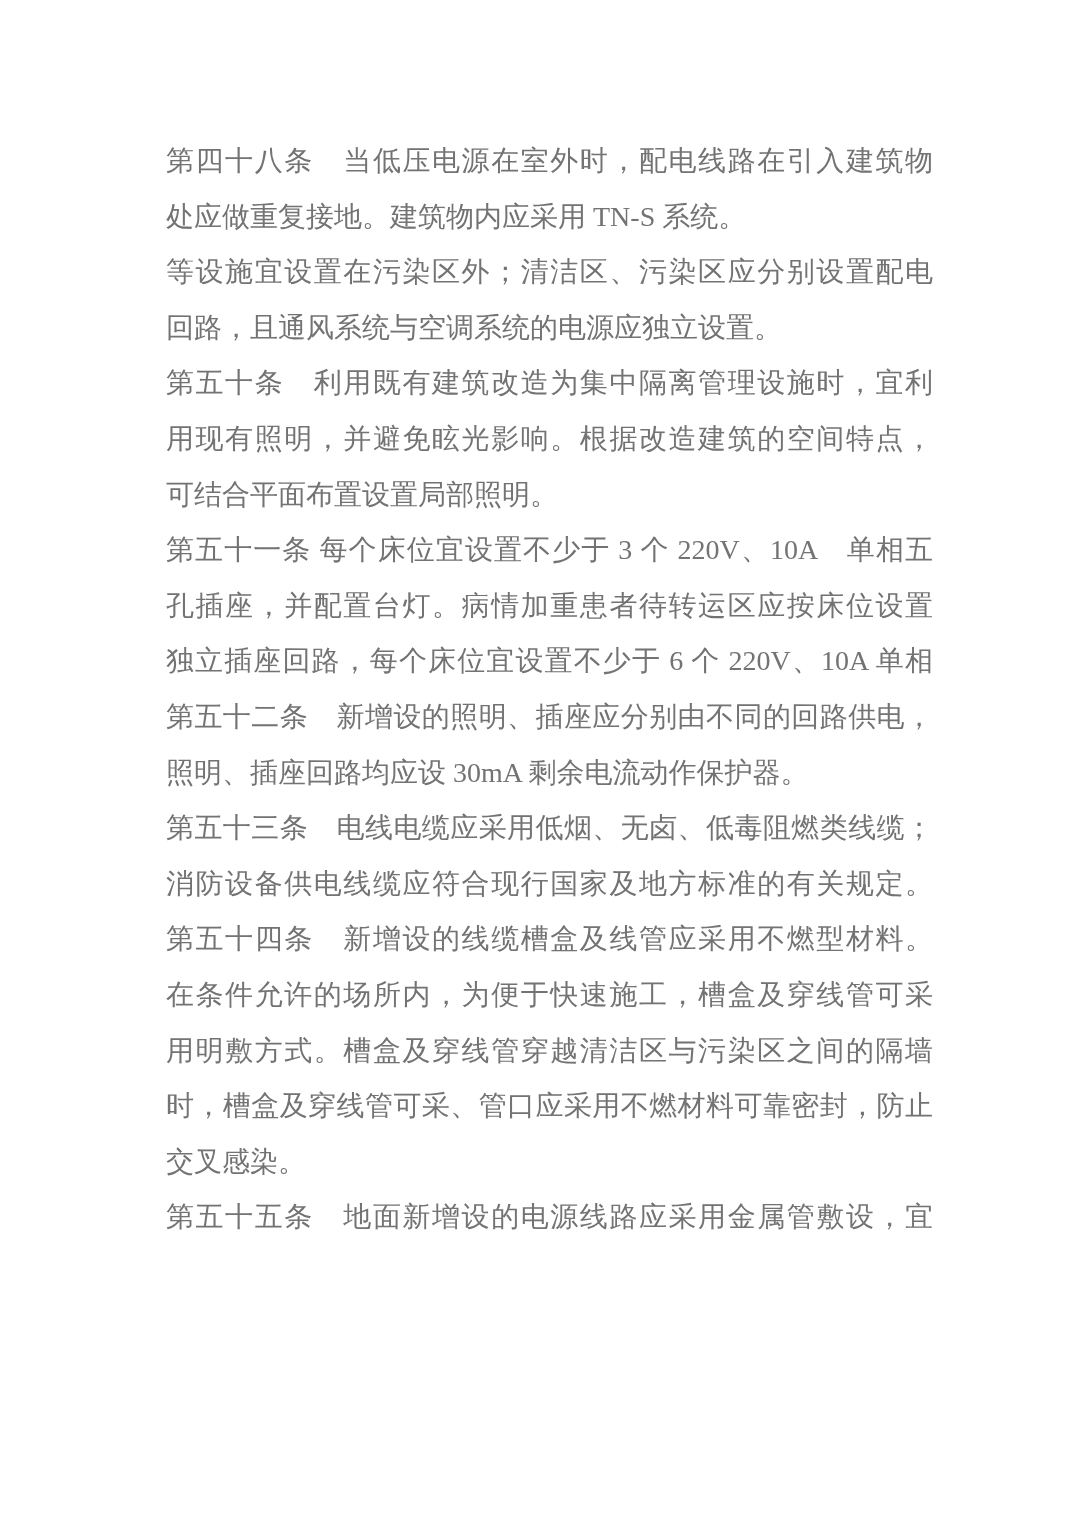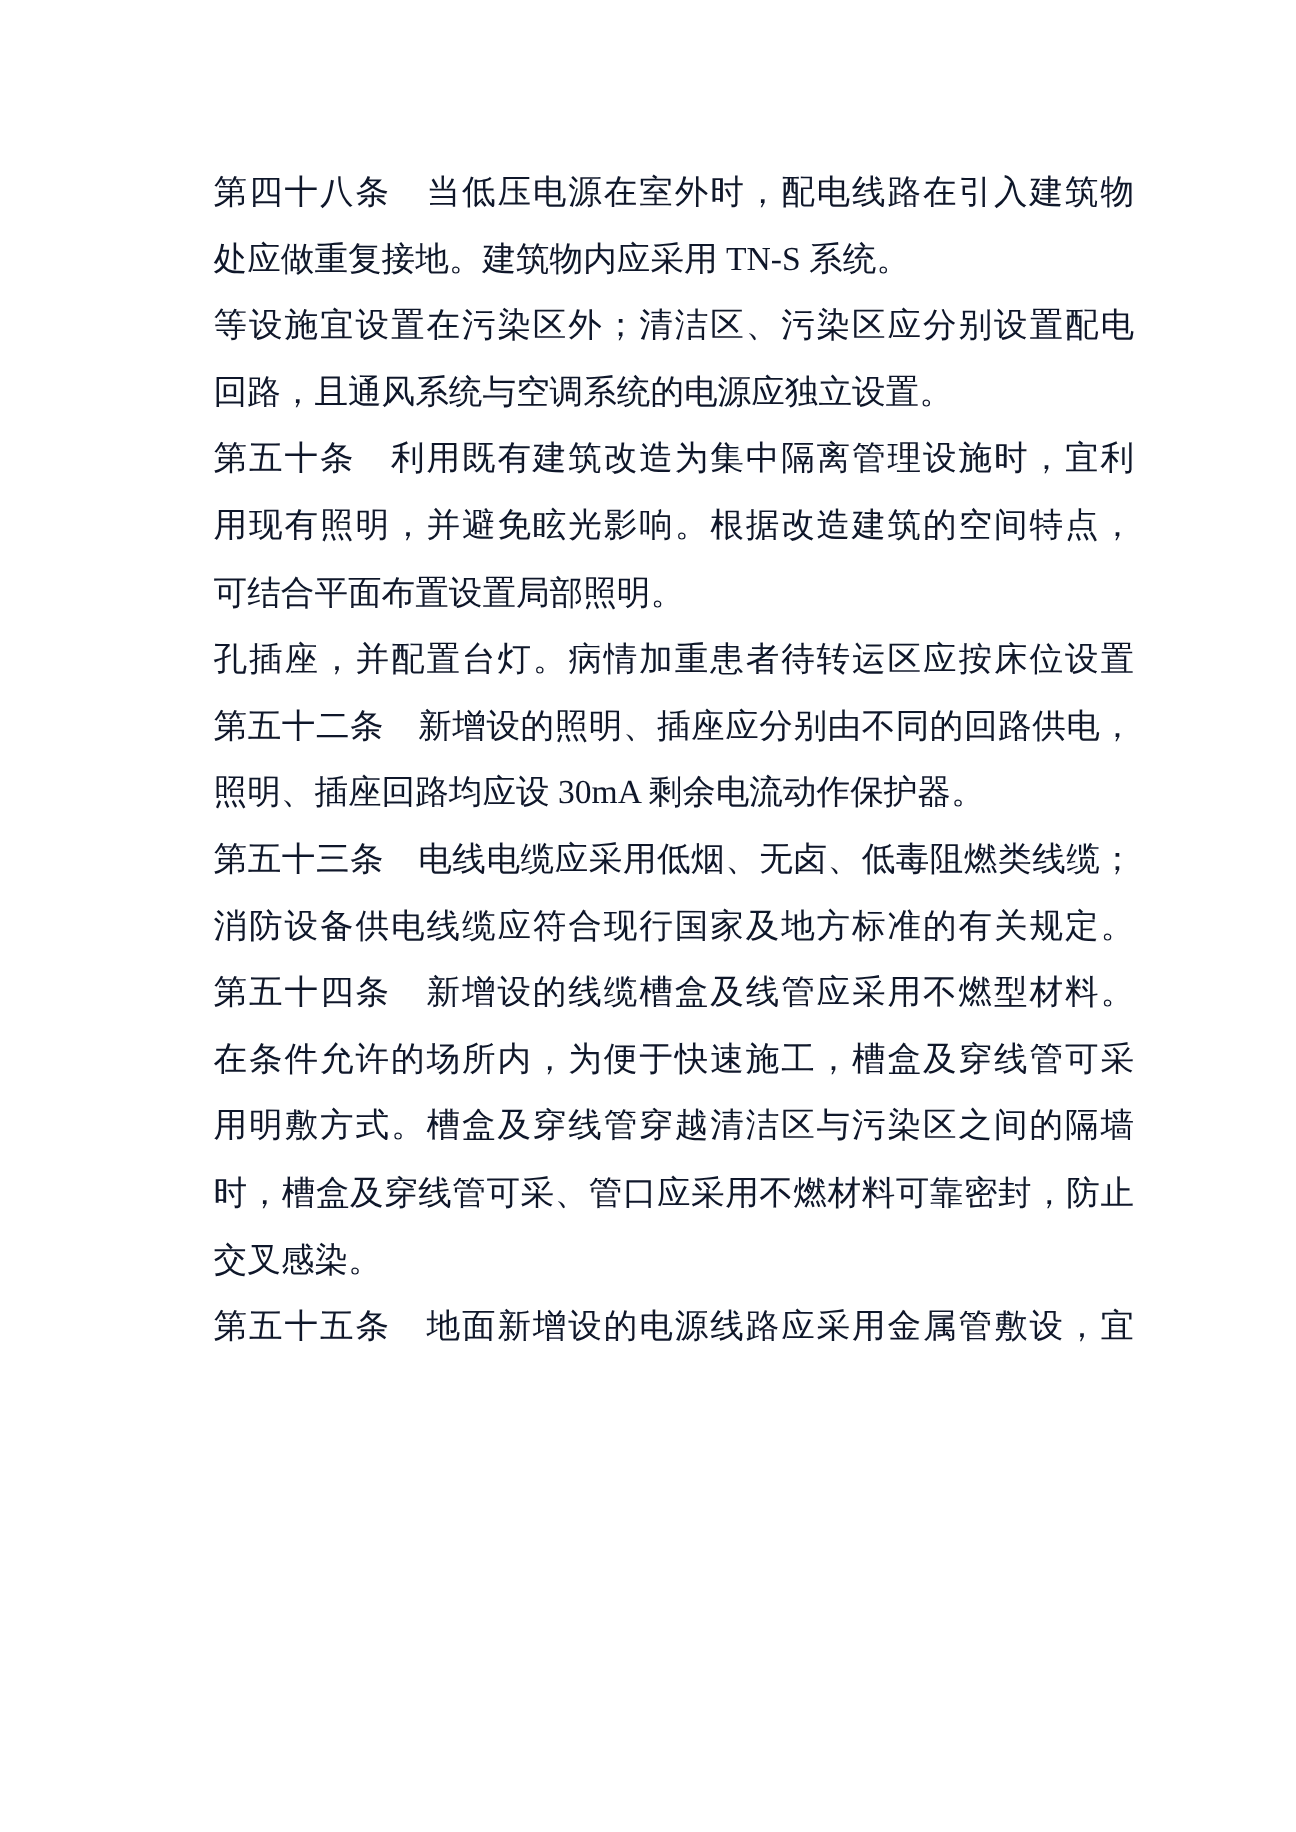--- a/index.html
+++ b/index.html
@@ -10,24 +10,24 @@
   .page {
     position: relative;
     width: 1080px;
     height: 1527px;
     background: #ffffff;
     overflow: hidden;
     font-family: "Liberation Serif", "DejaVu Serif", serif;
   }
   .doc-body {
     position: absolute;
-    left: 178px;
+    left: 166px;
     top: 133px;
     width: 767px;
-    color: #0f172a;
+    color: #737373;
     font-size: 28px;
     line-height: 55.6px;
   }
   .line {
     text-align: justify;
     text-align-last: justify;
     white-space: nowrap;
   }
   .line.para-end {
     text-align-last: left;
@@ -39,21 +39,23 @@
 <div class="page">
   <div class="doc-body" id="doc-body">
 
   <div class="line">第四十八条　当低压电源在室外时，配电线路在引入建筑物</div>
       <div class="line para-end">处应做重复接地。建筑物内应采用 TN-S 系统。</div>
       <div class="line">等设施宜设置在污染区外；清洁区、污染区应分别设置配电</div>
       <div class="line para-end">回路，且通风系统与空调系统的电源应独立设置。</div>
       <div class="line">第五十条　利用既有建筑改造为集中隔离管理设施时，宜利</div>
       <div class="line">用现有照明，并避免眩光影响。根据改造建筑的空间特点，</div>
       <div class="line para-end">可结合平面布置设置局部照明。</div>
+      <div class="line">第五十一条 每个床位宜设置不少于 3 个 220V、10A　单相五</div>
       <div class="line">孔插座，并配置台灯。病情加重患者待转运区应按床位设置</div>
+      <div class="line">独立插座回路，每个床位宜设置不少于 6 个 220V、10A 单相</div>
       <div class="line">第五十二条　新增设的照明、插座应分别由不同的回路供电，</div>
       <div class="line para-end">照明、插座回路均应设 30mA 剩余电流动作保护器。</div>
       <div class="line">第五十三条　电线电缆应采用低烟、无卤、低毒阻燃类线缆；</div>
       <div class="line">消防设备供电线缆应符合现行国家及地方标准的有关规定。</div>
       <div class="line">第五十四条　新增设的线缆槽盒及线管应采用不燃型材料。</div>
       <div class="line">在条件允许的场所内，为便于快速施工，槽盒及穿线管可采</div>
       <div class="line">用明敷方式。槽盒及穿线管穿越清洁区与污染区之间的隔墙</div>
       <div class="line">时，槽盒及穿线管可采、管口应采用不燃材料可靠密封，防止</div>
       <div class="line para-end">交叉感染。</div>
       <div class="line">第五十五条　地面新增设的电源线路应采用金属管敷设，宜</div>

